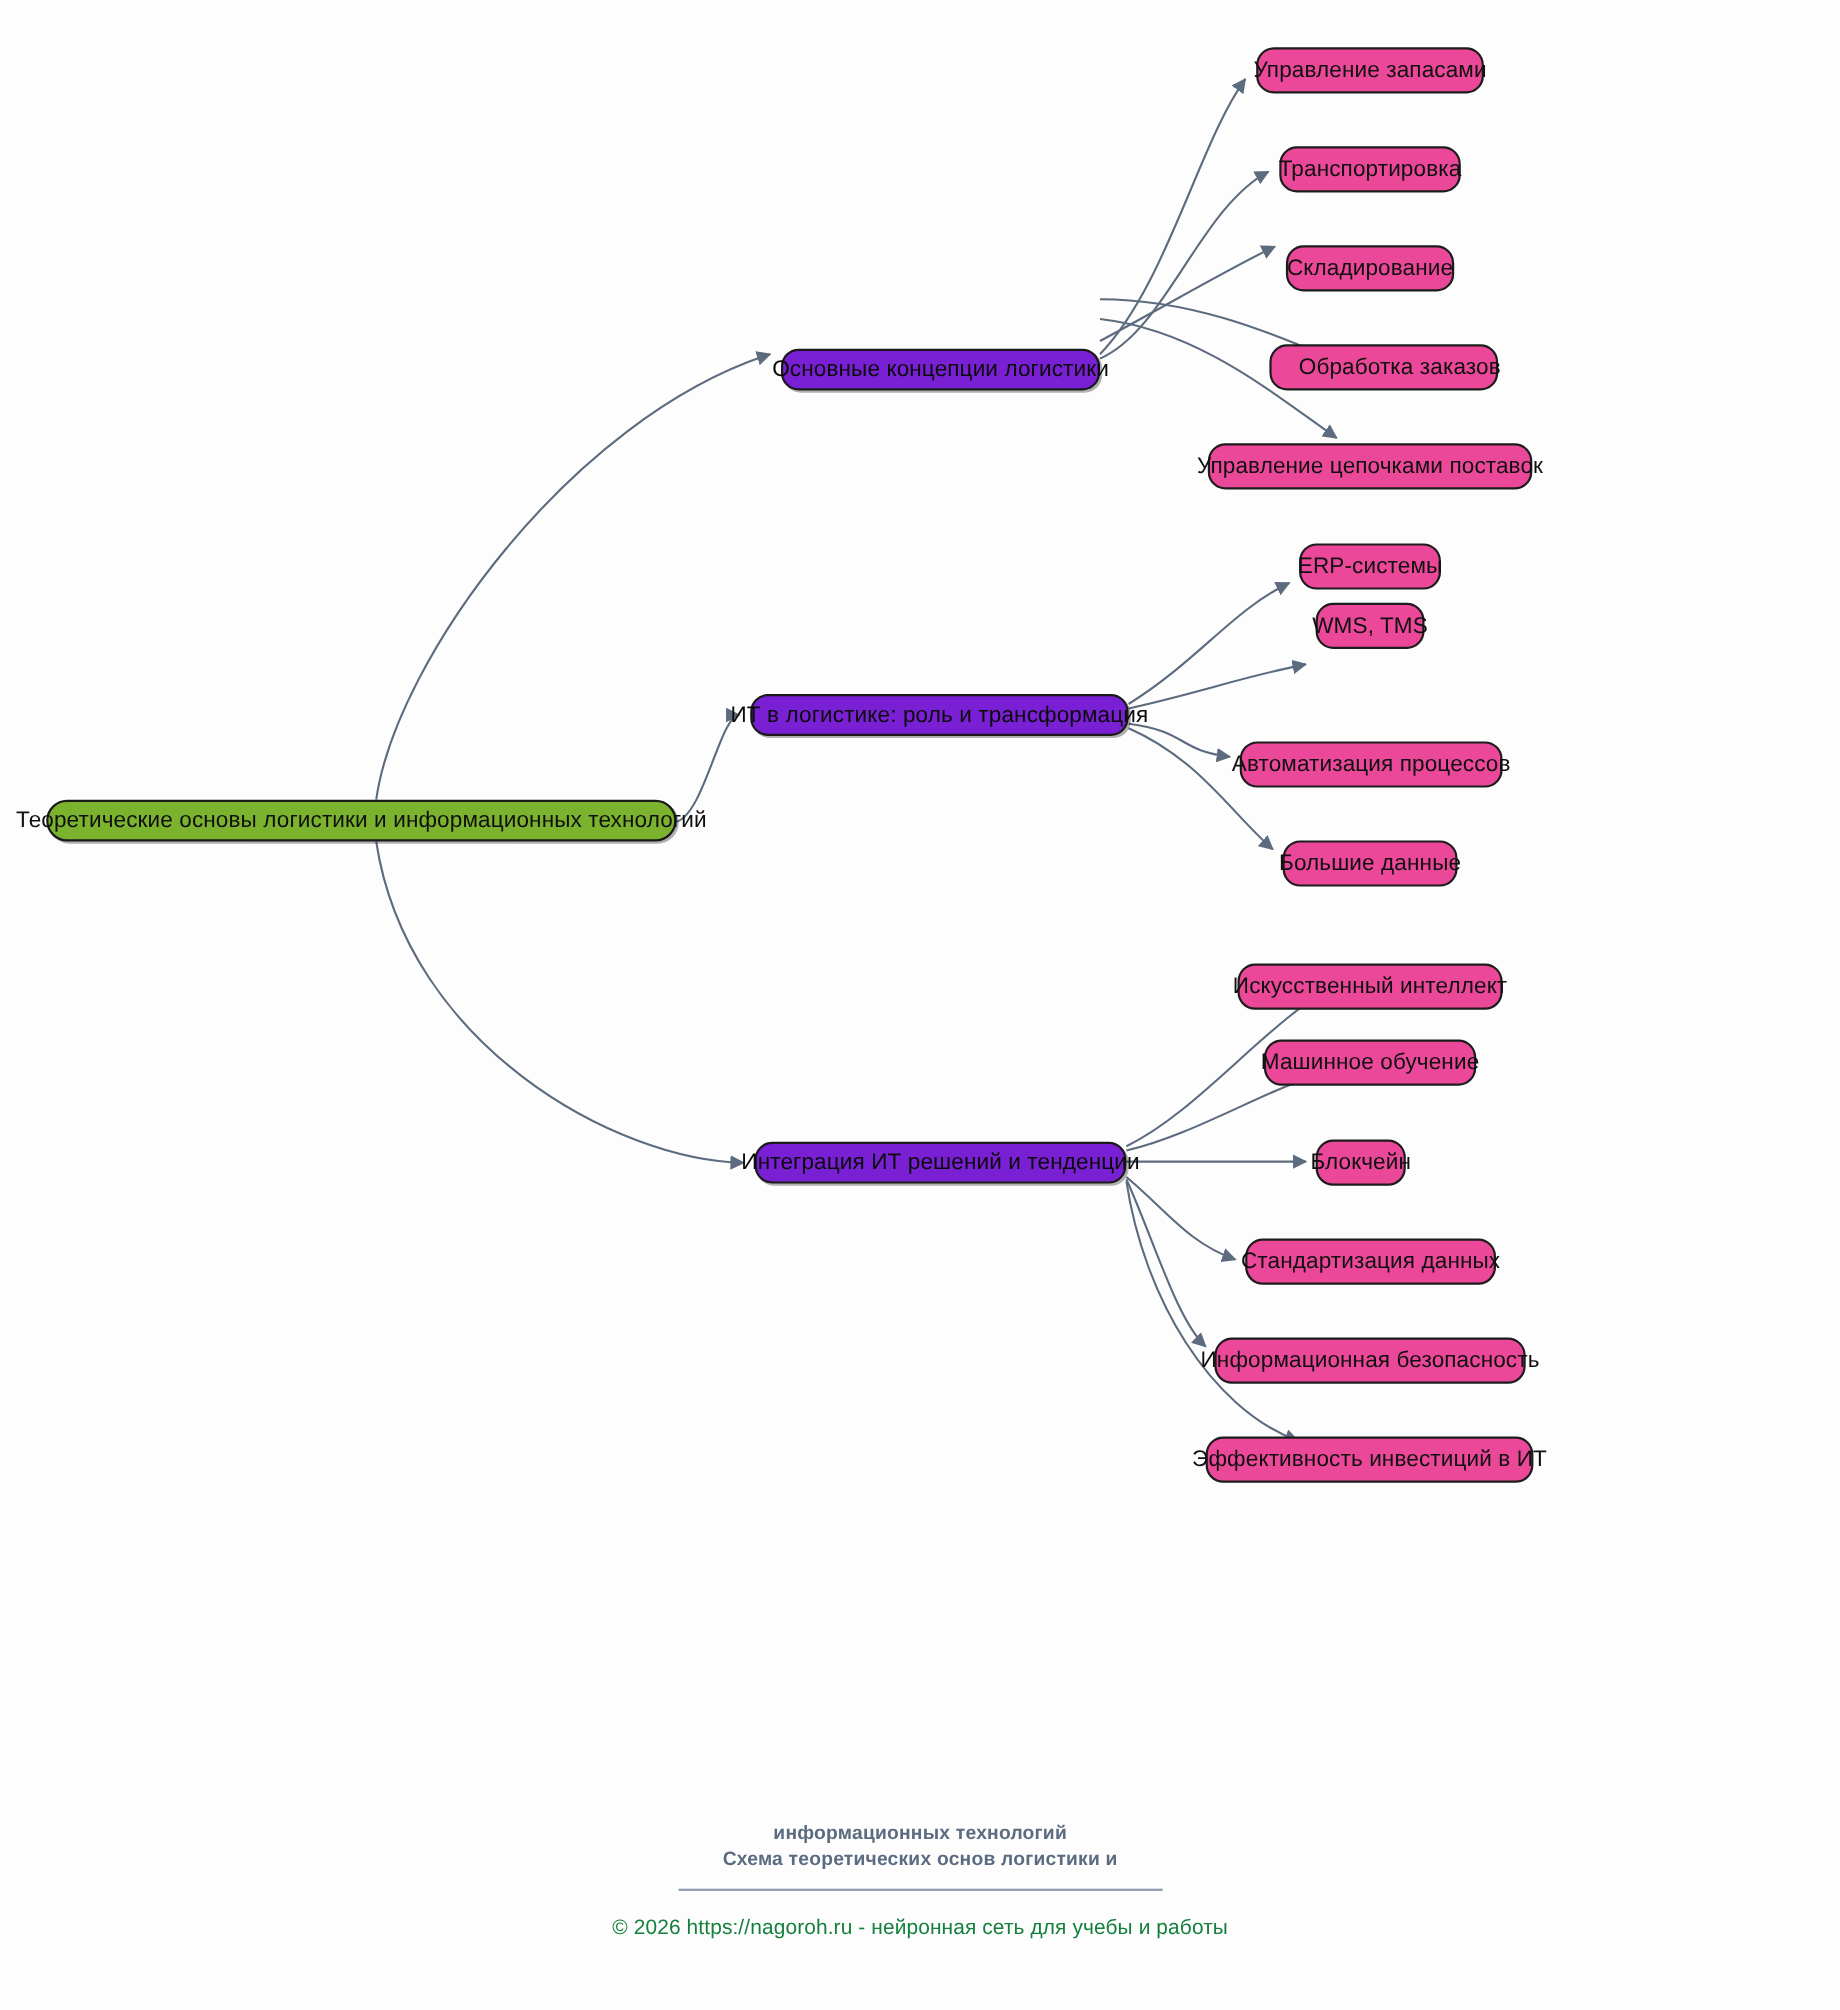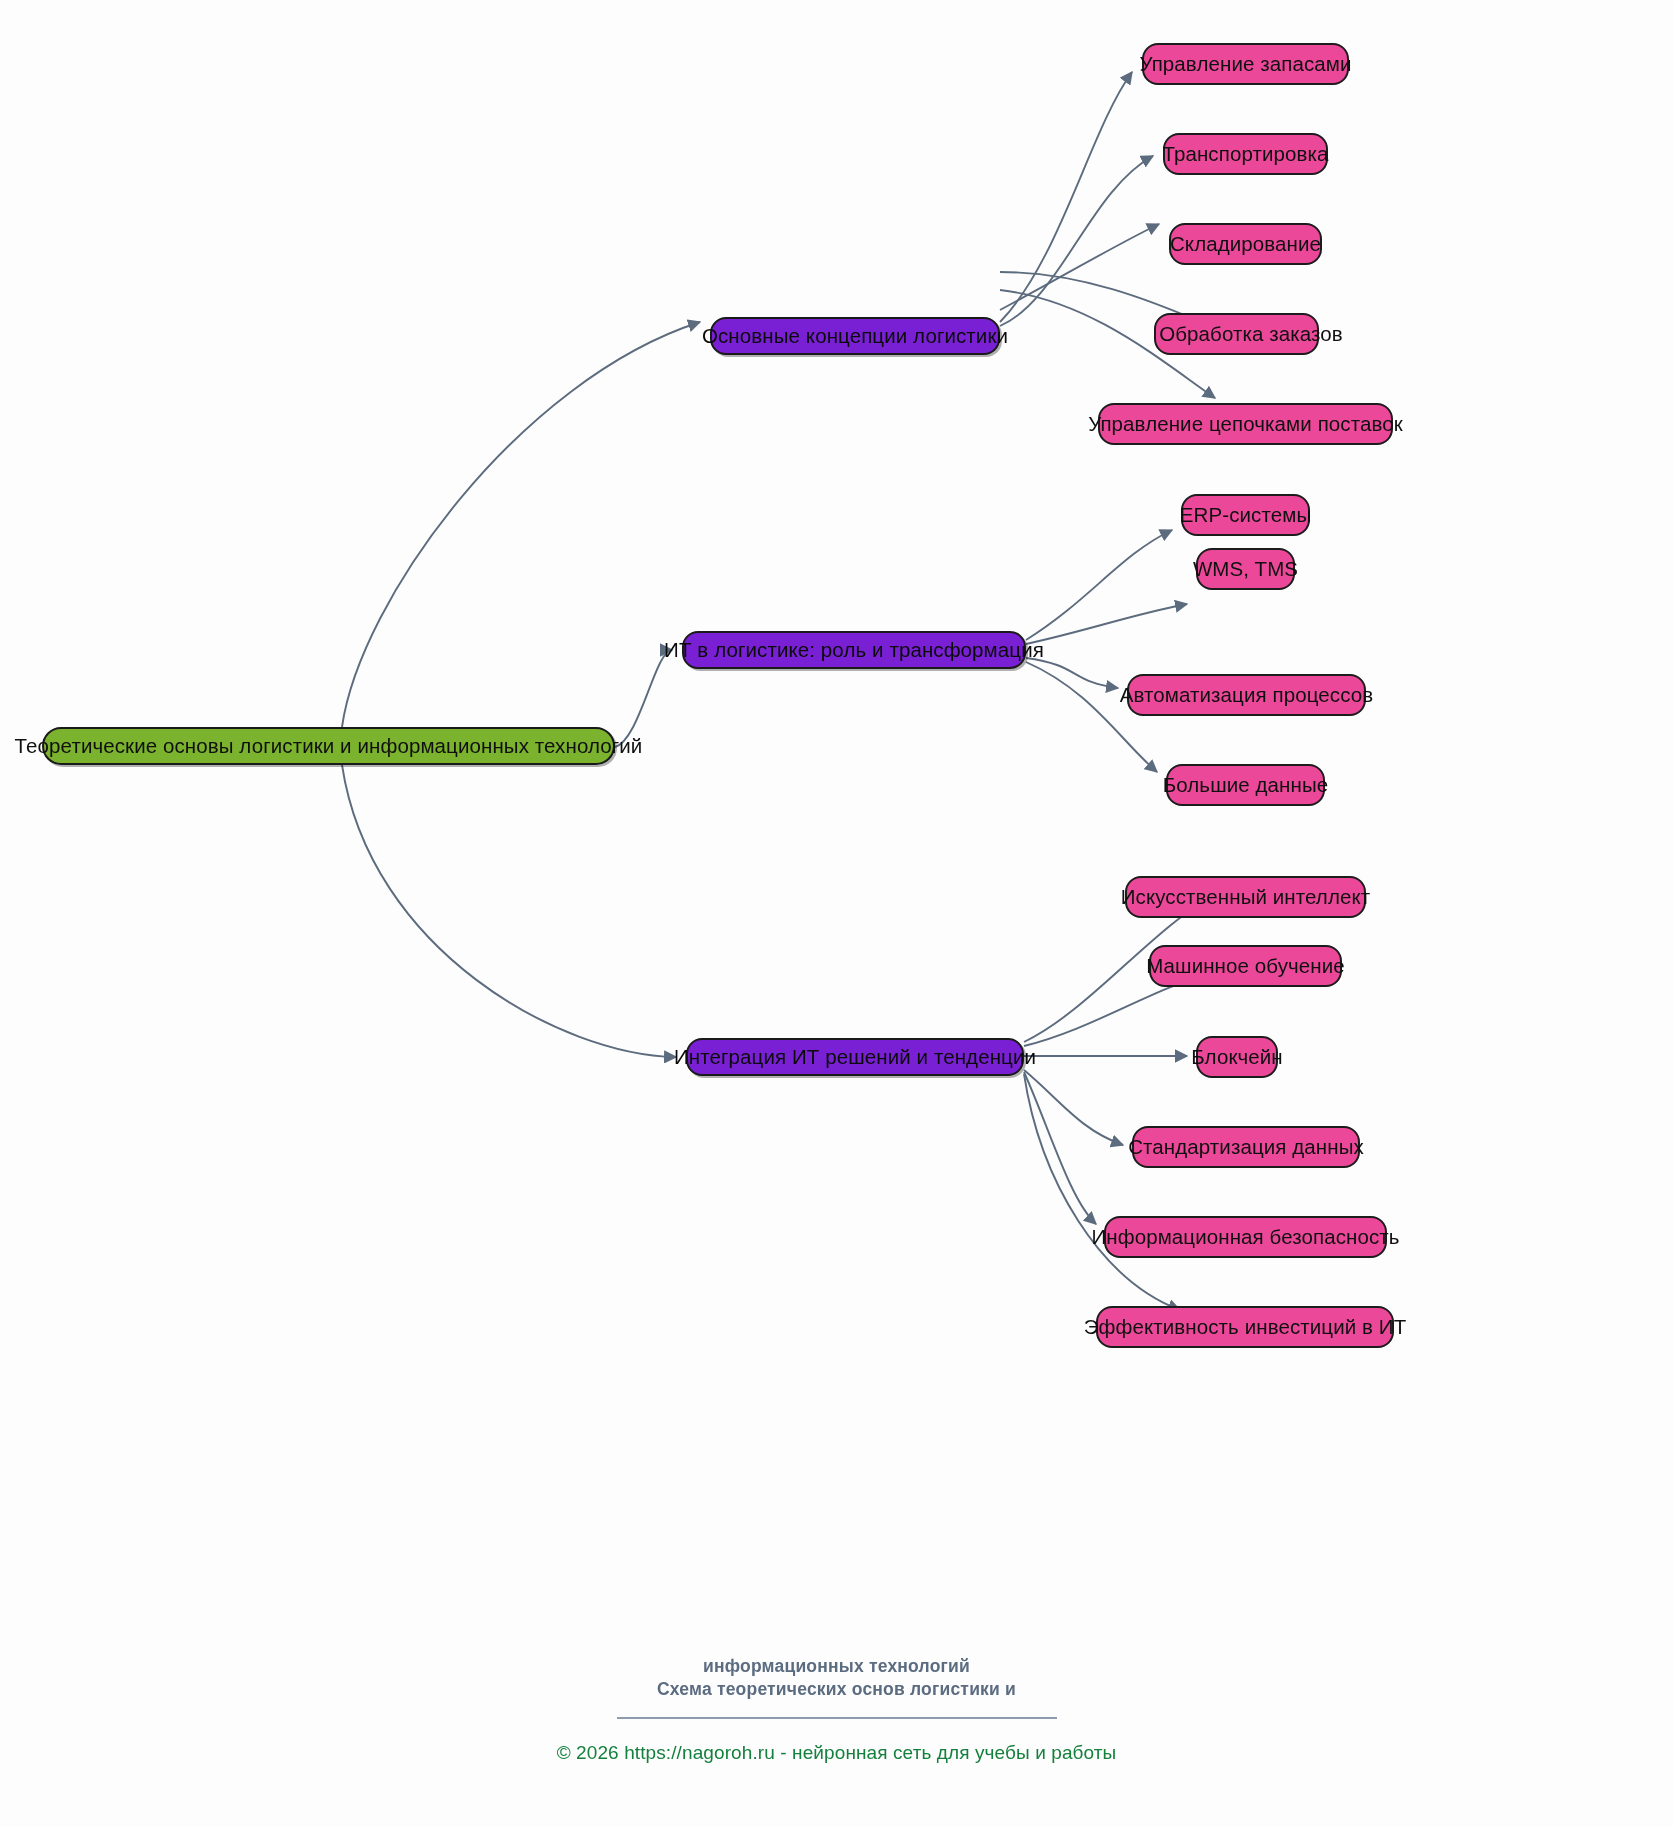--- a/index.html
+++ b/index.html
@@ -126,21 +126,21 @@
       </div>
       <div class="node leaf" style="left: 1142px; top: 43px; width: 207px; height: 42px;">
         <span>Управление запасами</span>
       </div>
       <div class="node leaf" style="left: 1163px; top: 133px; width: 165px; height: 42px;">
         <span>Транспортировка</span>
       </div>
       <div class="node leaf" style="left: 1169px; top: 223px; width: 153px; height: 42px;">
         <span>Складирование</span>
       </div>
-      <div class="node leaf" style="left: 1154px; top: 313px; width: 165px; height: 42px; padding-left: 43px;">
+      <div class="node leaf" style="left: 1154px; top: 313px; width: 208px; height: 42px; padding-left: 43px;">
         <span>Обработка заказов</span>
       </div>
       <div class="node leaf" style="left: 1098px; top: 403px; width: 295px; height: 42px; justify-content: center;">
         <span>Управление цепочками поставок</span>
       </div>
       <div class="node branch" style="left: 682px; top: 631px; width: 344px; height: 38px;">
         <span>ИТ в логистике: роль и трансформация</span>
       </div>
       <div class="node leaf" style="left: 1181px; top: 494px; width: 129px; height: 42px;">
         <span>ERP-системы</span>

